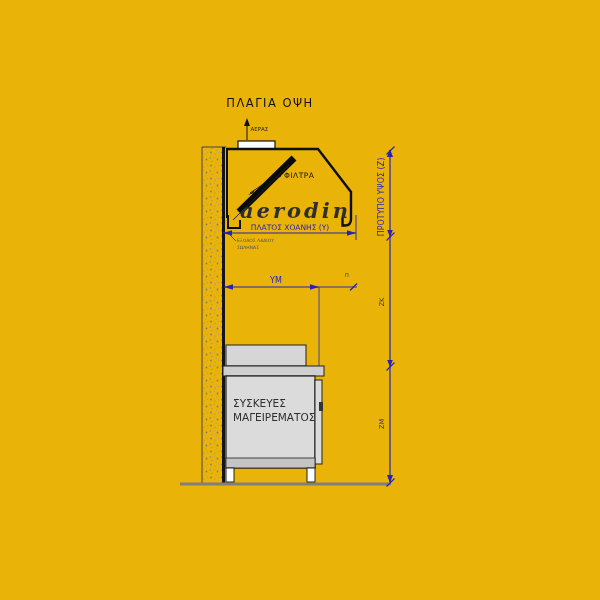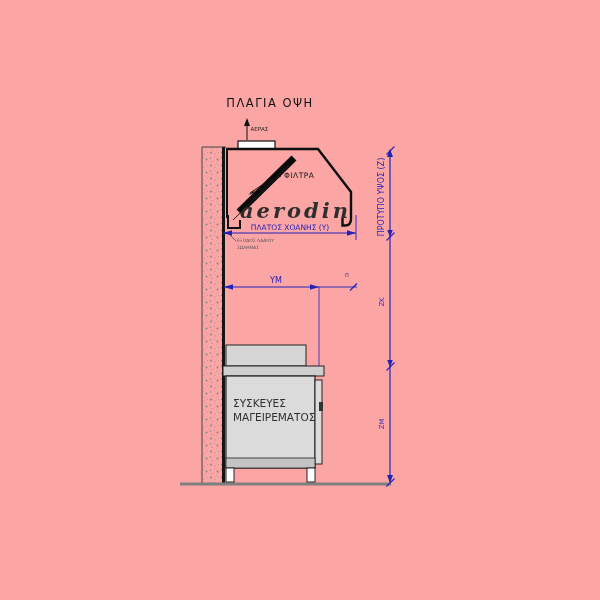--- a/index.html
+++ b/index.html
@@ -1,16 +1,16 @@
 <!DOCTYPE html>
 <html><head>
 <meta charset="utf-8">
 <style>
   html,body{margin:0;padding:0;background:#ffffff;}
-  .canvas{position:relative;width:600px;height:600px;background:#fca5a5;overflow:hidden;
+  .canvas{position:relative;width:600px;height:600px;background:#eab308;overflow:hidden;
           font-family:"DejaVu Sans",sans-serif;}
   svg{display:block;}
   text{font-family:"DejaVu Sans",sans-serif;}
   .brand-text{font-family:"DejaVu Serif",serif;font-style:italic;font-weight:bold;}
 </style>
 </head>
 <body>
 
 <div class="canvas">
 <svg width="600" height="600" viewBox="0 0 600 600">

